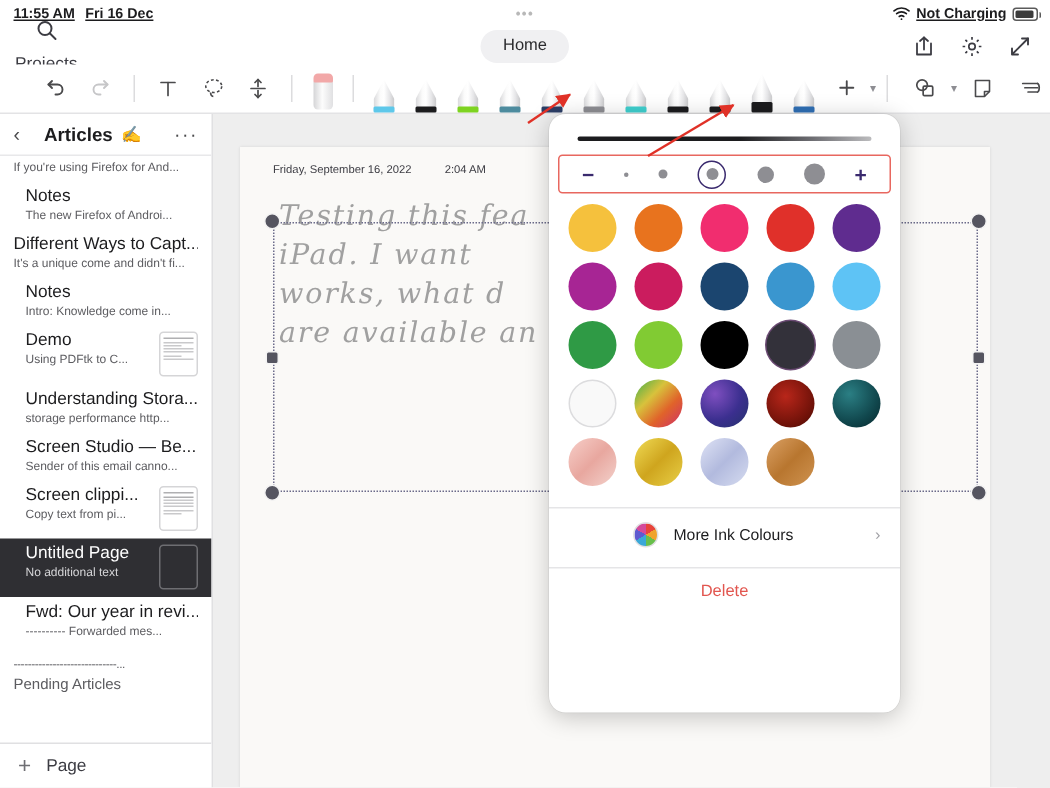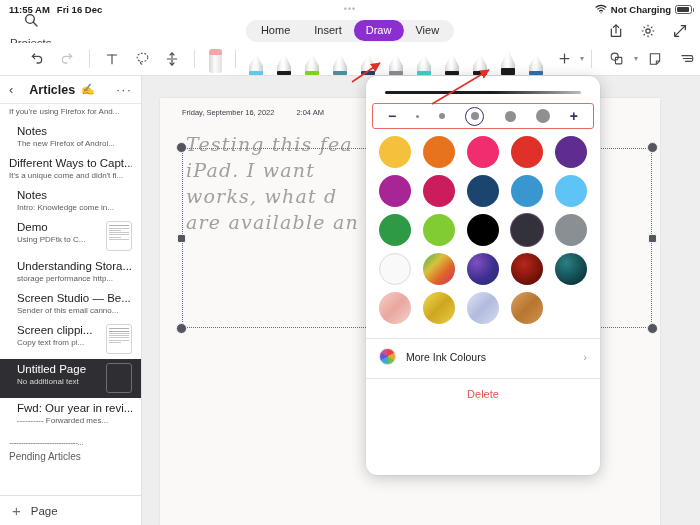--- a/index.html
+++ b/index.html
@@ -9,21 +9,21 @@
     background: #f2f2f2;
     overflow: hidden;
     -webkit-font-smoothing: antialiased;
   }
   #root { position: relative; width: 700px; height: 525px; background: #ffffff; }
 
   
   .statusbar {
     position: absolute; top: 0; left: 0; width: 700px; height: 18px;
     display: flex; align-items: center; background: #ffffff;
-    font-size: 9.5px; font-weight: bold; color: #1c1c1e;
+    font-size: 9.5px; font-weight: bold; color: #1c1c1e; text-decoration: underline;
   }
   .sb-left { display: flex; align-items: center; gap: 7px; padding-left: 9px; }
   .sb-center { position: absolute; left: 0; right: 0; text-align: center; color: #b8b8b8; letter-spacing: 1px; font-size: 9px; }
   .sb-right { margin-left: auto; display: flex; align-items: center; gap: 4px; padding-right: 8px; }
   .batt {
     width: 17px; height: 9px; border: 1px solid #5a5a5a; border-radius: 2.5px;
     position: relative; display: inline-block;
   }
   .batt::after { content:""; position:absolute; right:-3px; top:2.5px; width:1.5px; height:3.5px; background:#5a5a5a; border-radius:0 1px 1px 0; }
   .batt i { position:absolute; left:1px; top:1px; bottom:1px; width:12px; background:#3c3c3c; border-radius:1px; display:block; }
@@ -31,21 +31,21 @@
   
   .appbar {
     position: absolute; top: 18px; left: 0; width: 700px; height: 25px;
     display: flex; align-items: center; background: #ffffff;
   }
   .appbar-left { display: flex; align-items: center; gap: 9px; padding-left: 10px; flex-direction: column; }
   .projects-label { font-size: 11.5px; color: #3c3c43; }
   .seg {
     position: absolute; left: 50%; transform: translateX(-50%);
     display: flex; align-items: center; background: #f0f0f2;
-    border-radius: 13px; height: 22px; padding: 0 3px; gap: 0;
+    border-radius: 13px; height: 22px; padding: 0 3px; gap: 0; flex-direction: column;
   }
   .seg-item {
     font-size: 11px; color: #2b2b2e; padding: 3px 12px; border-radius: 11px;
     line-height: 15px; white-space: nowrap;
   }
   .seg-item.active { background: #8c2fd1; color: #ffffff; font-weight: normal; }
   .appbar-right { margin-left: auto; display: flex; align-items: center; gap: 16px; padding-right: 12px; }
   .hicon { width: 16px; height: 16px; color: #3c3c43; display:block; }
 
   
@@ -166,21 +166,21 @@
   .dot { background:#8e8e93; border-radius:50%; }
   .size-sel { width: 19px; height:19px; border-radius:50%; border:1.5px solid #3a2a6e; display:flex; align-items:center; justify-content:center; }
 
   .swatches { padding: 7px 13px 3px 13px; }
   .srow { display:flex; justify-content: space-between; margin-bottom: 7px; }
   .sw { width: 32px; height: 32px; border-radius:50%; display:block; }
   .sw.empty { visibility:hidden; }
   .sw.outline { border: 1px solid #dcdcde; }
 
   .popup-div { height:1px; background:#e5e5e7; margin: 4px 0 0 0; }
-  .more-row { display:flex; align-items:center; gap:10px; padding: 9px 13px; }
+  .more-row { display:flex; align-items:center; gap:10px; padding: 9px 13px; margin-left: 43px; }
   .more-row .lbl { font-size:10.5px; color:#1c1c1e; }
   .more-row .arr { margin-left:auto; font-size:11px; color:#a0a0a5; }
   .wheel { width:17px; height:17px; border-radius:50%;
     background: conic-gradient(#e8443a 0deg 60deg,#f0a32c 60deg 120deg,#68bf4b 120deg 180deg,#3aa8d8 180deg 240deg,#5e5ad0 240deg 300deg,#d44a9a 300deg 360deg);
     border:1px solid #e0e0e2; }
   .delete-row { text-align:center; font-size:11px; color:#e2564f; padding: 9px 0 12px 0; }
 
   
   .ann-arrow { position:absolute; left:0; top:0; width:700px; height:525px; pointer-events:none; }
 </style>

